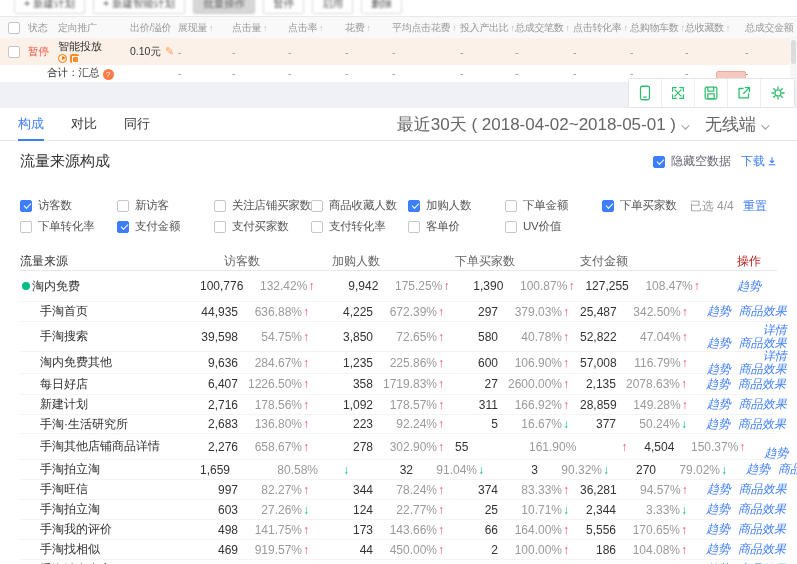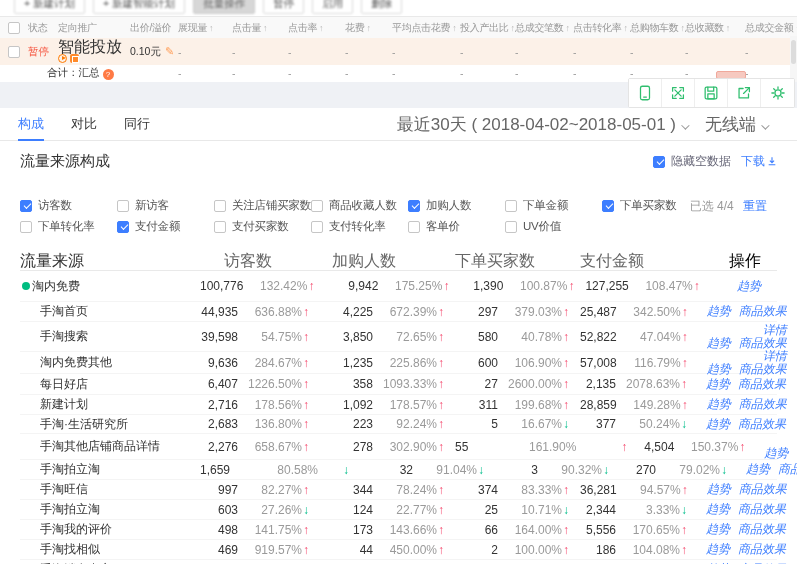--- a/index.html
+++ b/index.html
@@ -17,21 +17,21 @@
   .ads-divider { height:1px; background:#e9e9e9; }
 
   .ads-hrow { display:flex; align-items:center; height:21px; padding-left:8px; background:#f9f9f9; font-size:10px; color:#999; }
   .ath { flex:0 0 auto; white-space:nowrap; overflow:hidden; letter-spacing:-0.3px; }
   .ath .sort { color:#bbb; font-size:9px; margin-left:2px; }
   .ads-crow { display:flex; align-items:center; height:27px; padding-left:8px; background:#fcf1e8; font-size:10.5px; }
   .ads-trow { display:flex; align-items:center; height:16px; font-size:10.5px; color:#333; }
   .acell { flex:0 0 auto; white-space:nowrap; }
   .dash { color:#999; }
   .status-paused { color:#f5533d; }
-  .camp-name { line-height:11px; font-size:16px; color:#333; }
+  .camp-name { line-height:11px; font-size:11px; color:#333; }
   .camp-icons { display:flex; gap:3px; margin-top:2px; }
   .mini-play { width:9px; height:9px; border:1px solid #ff7a00; border-radius:50%; position:relative; }
   .mini-play::after { content:""; position:absolute; left:2.5px; top:1.5px; border-left:4px solid #ff7a00;
     border-top:2.5px solid transparent; border-bottom:2.5px solid transparent; }
   .mini-badge { width:9px; height:9px; background:#ff8a2a; border-radius:2px; position:relative; }
   .mini-badge::after { content:""; position:absolute; left:2px; top:2px; width:5px; height:5px; border:1px solid #fff; }
   .pencil { color:#ffa05c; font-size:11px; margin-left:4px; }
   .help-dot { display:inline-block; width:11px; height:11px; border-radius:50%; background:#ff7a45; color:#fff;
     font-size:8px; line-height:11px; text-align:center; margin-left:3px; vertical-align:-1px; }
   .total-label-cell { flex:0 0 178px; padding-left:47px; }
@@ -71,37 +71,37 @@
   .cb.checked::after { content:""; position:absolute; left:2.5px; top:2.5px; width:6px; height:3px;
     border-left:1.5px solid #fff; border-bottom:1.5px solid #fff; transform:rotate(-45deg); }
 
   .filters { margin-top:27px; position:relative; }
   .fgrid { display:grid; grid-template-columns:repeat(7,97px); row-gap:6px; }
   .fitem { display:flex; align-items:center; gap:6px; font-size:11.5px; color:#555; letter-spacing:-0.2px; cursor:pointer; white-space:nowrap; }
   .fsel { position:absolute; right:10px; top:0; font-size:12px; color:#999; white-space:nowrap; }
   .fsel .link { margin-left:6px; }
 
   .src-table { margin-top:19px; }
-  .thead { display:flex; align-items:center; height:17px; font-size:16px; color:#666;justify-content:flex-end; }
+  .thead { display:flex; align-items:center; height:17px; font-size:12px; color:#666;justify-content:flex-end; }
   .trow { display:flex; align-items:center; border-top:1px solid #f4f4f4; font-size:12px; }
   .trow:first-of-type { border-top:1px solid #e9e9e9; }
   .c-src { flex:0 0 180px; display:flex; align-items:center; color:#333; }
   .c-src.child { padding-left:20px; }
   .src-dot { width:8px; height:8px; border-radius:50%; background:#00bd81; margin:0 2px 0 2px; flex:0 0 8px; }
   .c-m { flex:0 0 auto; display:flex; align-items:center; justify-content:flex-end; padding-right:8px; }
   .c-m .val { color:#333; }
   .c-m .pct { color:#9a9a9a; margin-left:10px; min-width:54px; text-align:right; }
   .arr { font-weight:bold; margin-left:1px; width:9px; }
   .arr.up { color:#f4496d; }
   .arr.down { color:#00bd8a; }
   .c-ops { flex:1 1 auto; text-align:right; padding-right:16px; }
   .ops-line { line-height:13px; white-space:nowrap;font-style:italic; }
   .ops-line .link { margin-left:8px; }
   .th-metric { padding-left:24px; justify-content:flex-start; }
-  .thead .c-ops { color:#000000; }
+  .thead .c-ops { color:#b91c1c; }
 </style>
 </head>
 <body>
 
 <div class="ads-wrap">
   <div class="ads-inner">
     <div class="ads-toolbar">
       <button class="tbtn">+ 新建计划</button>
       <button class="tbtn">+ 新建智能计划</button>
       <button class="tbtn dark">批量操作</button>
@@ -433,21 +433,21 @@
             <div class="c-src child">
               <span>每日好店</span>
             </div>
             <div class="c-m" style="flex-basis: 120px;">
               <span class="val">6,407</span>
               <span class="pct">1226.50%</span>
               <span class="arr up">↑</span>
             </div>
             <div class="c-m" style="flex-basis: 135px;">
               <span class="val">358</span>
-              <span class="pct">1093.33%</span>
+              <span class="pct">1719.83%</span>
               <span class="arr up">↑</span>
             </div>
             <div class="c-m" style="flex-basis: 125px;">
               <span class="val">27</span>
               <span class="pct">2600.00%</span>
               <span class="arr up">↑</span>
             </div>
             <div class="c-m" style="flex-basis: 118px;">
               <span class="val">2,135</span>
               <span class="pct">2078.63%</span>
@@ -466,21 +466,21 @@
               <span class="pct">178.56%</span>
               <span class="arr up">↑</span>
             </div>
             <div class="c-m" style="flex-basis: 135px;">
               <span class="val">1,092</span>
               <span class="pct">178.57%</span>
               <span class="arr up">↑</span>
             </div>
             <div class="c-m" style="flex-basis: 125px;">
               <span class="val">311</span>
-              <span class="pct">199.68%</span>
+              <span class="pct">166.92%</span>
               <span class="arr up">↑</span>
             </div>
             <div class="c-m" style="flex-basis: 118px;">
               <span class="val">28,859</span>
               <span class="pct">149.28%</span>
               <span class="arr up">↑</span>
             </div>
             <div class="c-ops">
               <div class="ops-line"><a class="link">趋势</a><a class="link">商品效果</a></div>
             </div>

